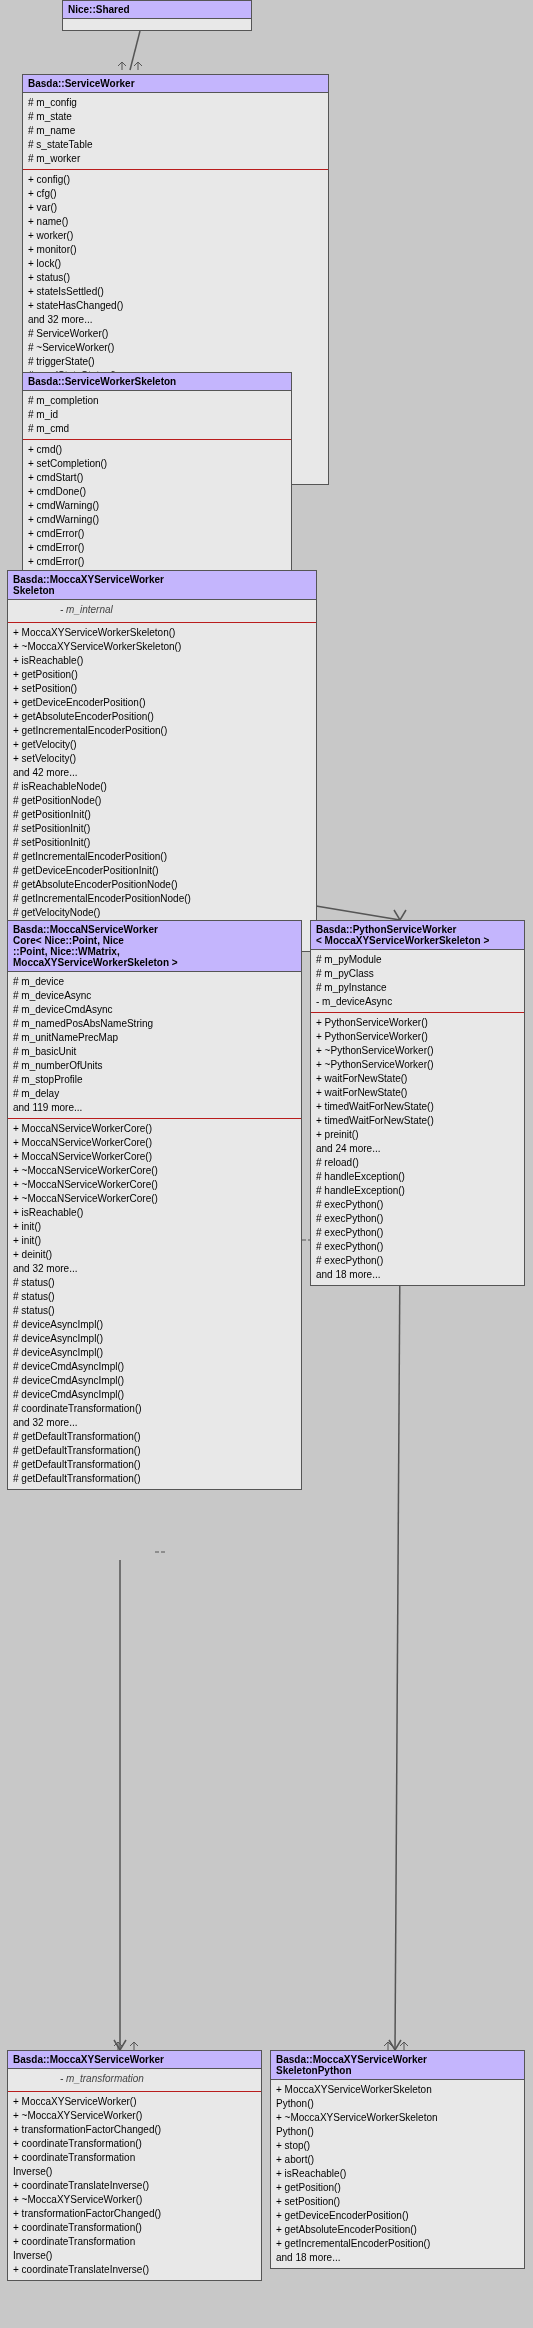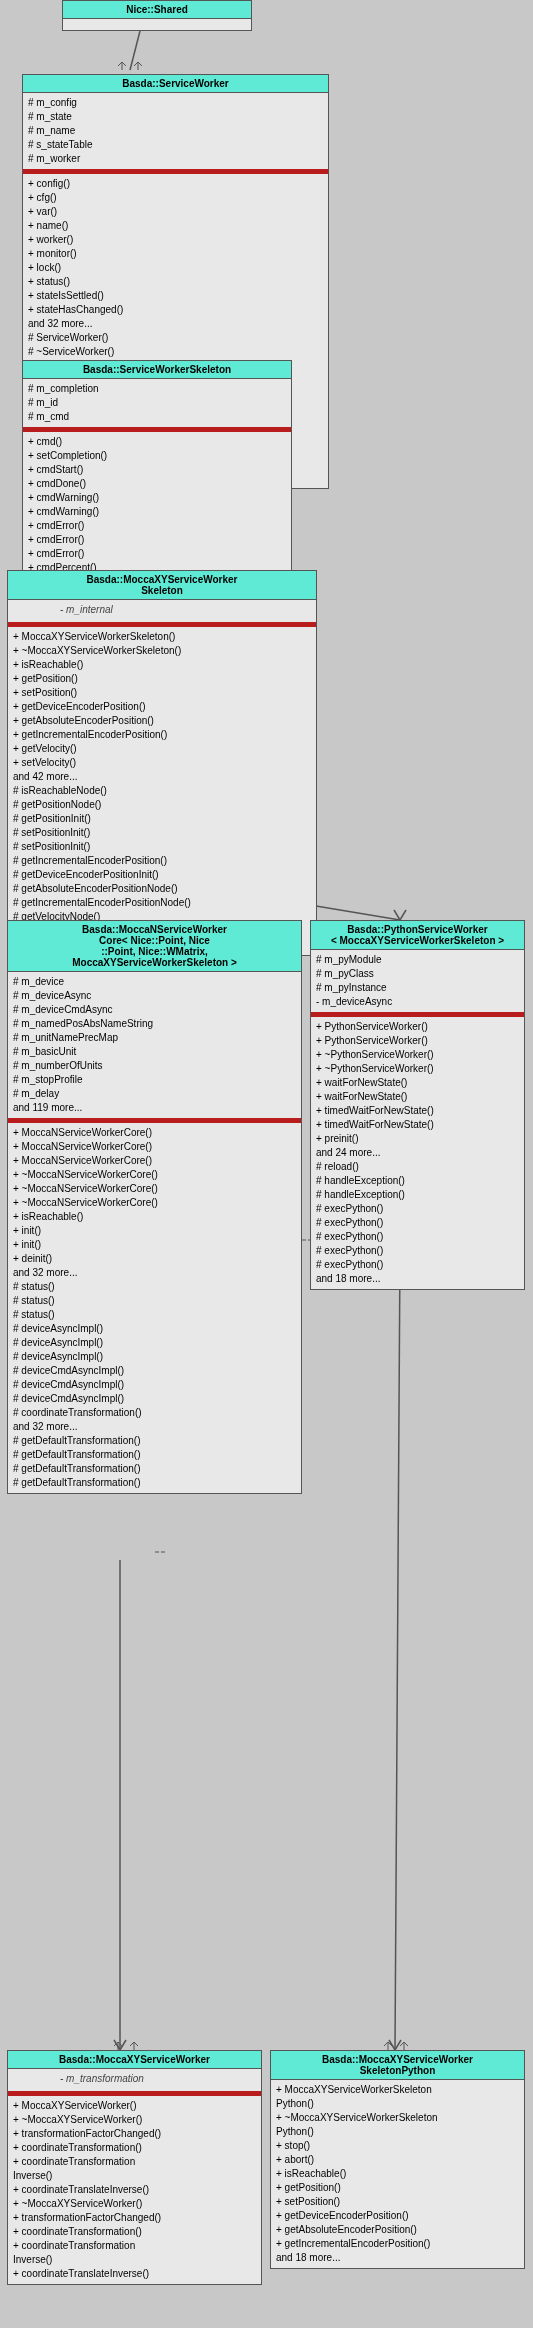--- a/index.html
+++ b/index.html
@@ -16,29 +16,28 @@
       min-height: 2328px;
       background: #c8c8c8;
     }
     .uml-box {
       position: absolute;
       background: #e8e8e8;
       border: 1px solid #555;
       font-size: 10px;
     }
     .uml-box-title {
-      background: #5eead4;
+      background: #c4b5fd;
       border-bottom: 1px solid #555;
       padding: 3px 5px;
       font-weight: bold;
-      text-align: center;
       font-size: 10px;
     }
     .uml-box-section {
-      border-bottom: 5px solid #b91c1c;
+      border-bottom: 1px solid #b91c1c;
       padding: 3px 5px;
     }
     .uml-box-section:last-child {
       border-bottom: none;
     }
     .uml-box-section p {
       line-height: 1.4;
       white-space: nowrap;
       font-size: 10px;
     }
@@ -161,21 +160,21 @@
       <p># setState()</p>
       <p># waitForNewState()</p>
       <p># timedWaitForNewState()</p>
       <p># preinit()</p>
       <p># init()</p>
       <p># deinit()</p>
       <p>and 38 more...</p>
     </div>
   </div>
 
-  <div class="uml-box" style="left:22px; top:360px; width:270px;">
+  <div class="uml-box" style="left:22px; top:372px; width:270px;">
     <div class="uml-box-title">Basda::ServiceWorkerSkeleton</div>
     <div class="uml-box-section">
       <p># m_completion</p>
       <p># m_id</p>
       <p># m_cmd</p>
     </div>
     <div class="uml-box-section">
       <p>+ cmd()</p>
       <p>+ setCompletion()</p>
       <p>+ cmdStart()</p>

